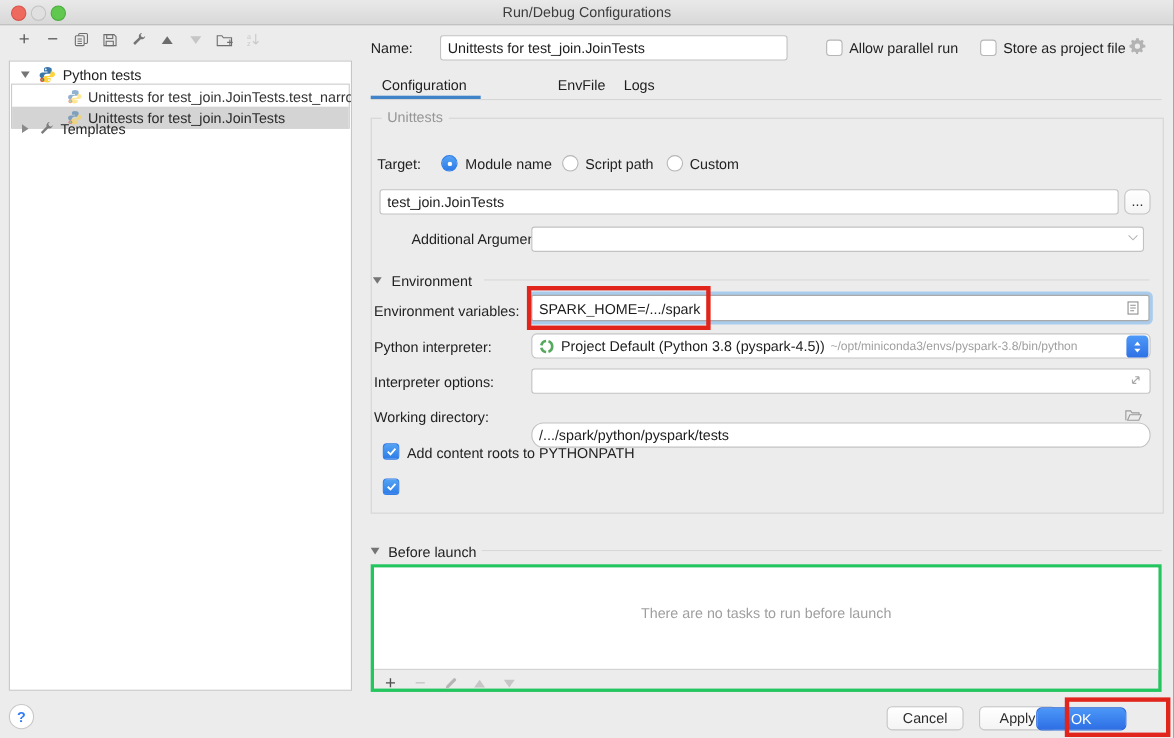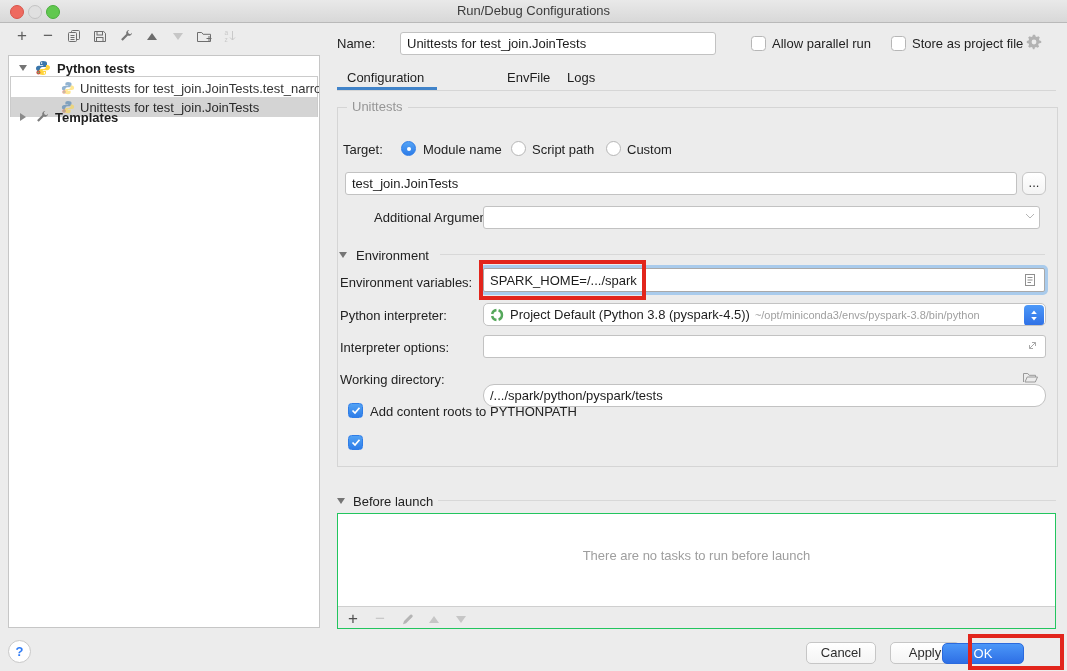--- a/index.html
+++ b/index.html
@@ -23,21 +23,21 @@
   .tri-up{width:0;height:0;border-left:5px solid transparent;border-right:5px solid transparent;border-bottom:7px solid #6c6c6c;}
   .tri-dn{width:0;height:0;border-left:5px solid transparent;border-right:5px solid transparent;border-top:7px solid #6c6c6c;}
   .dis2{border-bottom-color:#c6c6c6!important;border-top-color:#c6c6c6!important;}
   
   .tree{position:absolute;left:8px;top:55px;width:312px;height:573px;background:#fff;border:1px solid #c6c6c6;box-sizing:border-box;}
   .trow{position:absolute;left:0;right:0;height:20px;display:flex;align-items:center;white-space:nowrap;overflow:hidden;}
   .caret-d{width:0;height:0;border-left:4.5px solid transparent;border-right:4.5px solid transparent;border-top:6px solid #757575;}
   .caret-r{width:0;height:0;border-top:4.5px solid transparent;border-bottom:4.5px solid transparent;border-left:6px solid #8a8a8a;}
   .childbox{position:absolute;left:1px;right:1px;top:20px;height:41px;border:1px solid #cbcbcb;box-sizing:border-box;}
   .sel{background:#d4d4d4;}
-  .bold{font-weight:bold;}
+  .bold{font-weight:normal;}
   .fade{opacity:.55;}
   
   .field{position:absolute;background:#fff;border:1px solid #c2c2c2;border-radius:3px;
     font-family:"Liberation Sans",sans-serif;font-size:13px;color:#1c1c1c;padding:0 6px;box-sizing:border-box;}
   input.field{outline:none;}
   .lbl{position:absolute;height:18px;line-height:18px;color:#222;}
   
   .cb{position:absolute;width:15px;height:15px;border-radius:3.5px;background:#fff;border:1px solid #b6b6b6;box-sizing:border-box;}
   .cb.on{background:linear-gradient(#52a2f4,#2e7de8);border-color:#2e7de8;display:flex;align-items:center;justify-content:center;}
   .radio{position:absolute;width:15px;height:15px;border-radius:50%;background:#fff;border:1px solid #b6b6b6;box-sizing:border-box;}
@@ -278,21 +278,21 @@
   <span class="cb on" style="left:348px;top:435px;">
     <svg width="10" height="9">
         <path d="M1.5 4.5L4 7 8.5 1.8" stroke="#fff" stroke-width="1.7" fill="none"></path>
       </svg>
   </span>
 
   <span class="abs caret-d" style="left:337px;top:498px;"></span>
   <div class="lbl" style="left:353px;top:493px;">Before launch</div>
   <div class="sep-line" style="left:438px;top:500px;width:618px;"></div>
 
-  <div class="abs" style="left:337px;top:513px;width:719px;height:116px;border:1px solid #22c55e;box-sizing:border-box;">
+  <div class="abs" style="left:337px;top:513px;width:719px;height:116px;border:3px solid #22c55e;box-sizing:border-box;">
     <div class="abs" style="left:0;top:0;right:0;height:93px;background:#fff;border-bottom:1px solid #cfcfcf;box-sizing:border-box;">
       <div class="empty-msg" style="top:34px;">There are no tasks to run before launch</div>
     </div>
     <div class="tb" style="left:6px;top:96px;gap:9px;">
       <span class="tbi">
           <span class="glyph" style="color:#4f4f4f;">+</span>
         </span>
       <span class="tbi">
           <span class="glyph dis">−</span>
         </span>

